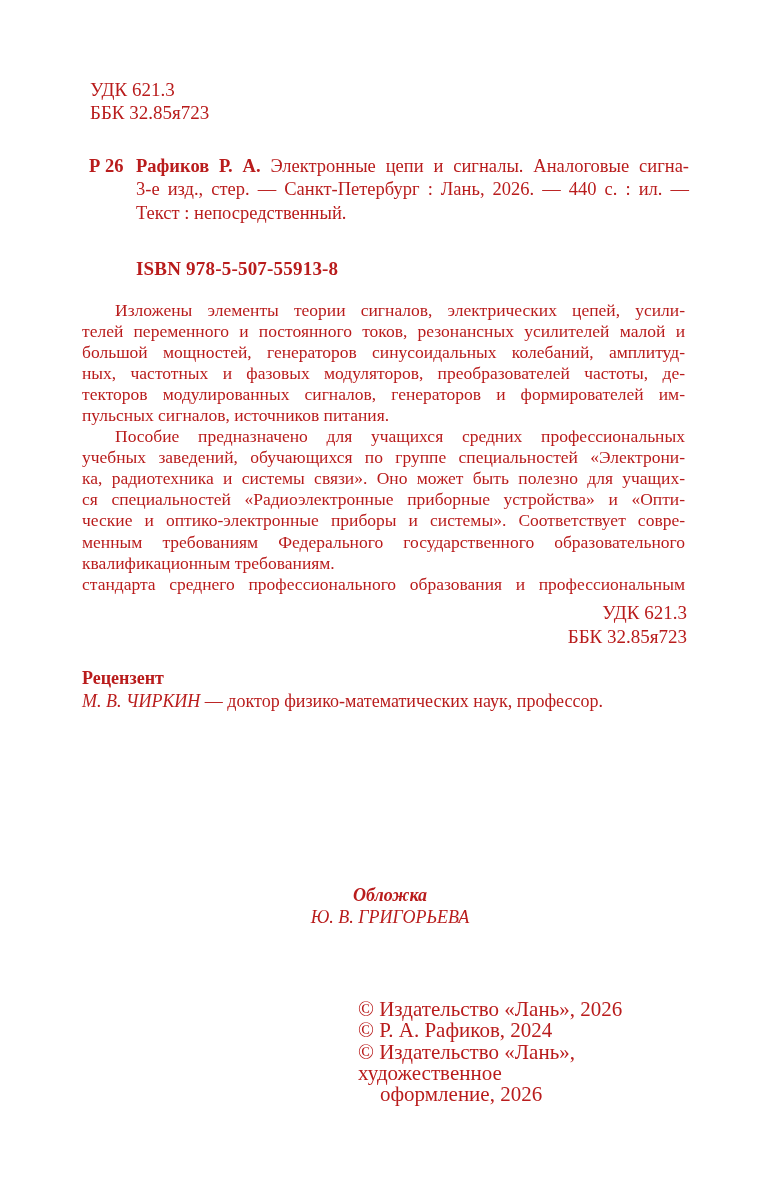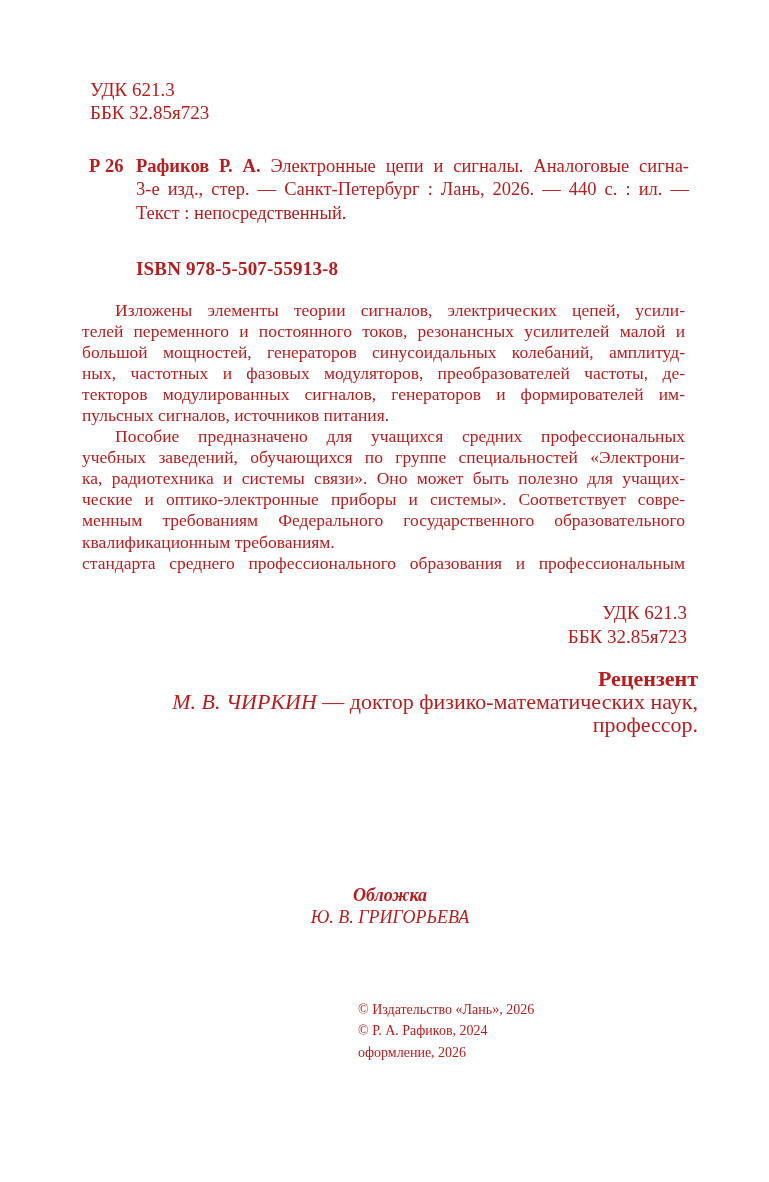--- a/index.html
+++ b/index.html
@@ -39,33 +39,33 @@
     position: absolute; left: 82px; top: 300px; width: 603px;
     font-size: 17.5px; line-height: 21.05px;
   }
   .para .line:first-child { text-indent: 33px; }
   .udc-bottom {
     position: absolute; left: 82px; top: 601px; width: 605px;
     text-align: right; font-size: 19px; line-height: 24px;
   }
   .reviewer {
     position: absolute; left: 82px; top: 667px; width: 616px;
-    text-align: right; font-size: 22px; line-height: 23px;
+    text-align: left; font-size: 18px; line-height: 23px;
   }
   .reviewer-heading { font-weight: bold; }
   .reviewer-name { font-style: italic; }
   .cover {
     position: absolute; left: 82px; top: 884px; width: 616px;
     text-align: center; font-size: 18px; line-height: 22px;
   }
   .cover-heading { font-weight: bold; font-style: italic; }
   .cover-name { font-style: italic; }
   .copyright {
     position: absolute; left: 358px; top: 999px; width: 340px;
-    font-size: 14px; line-height: 21.3px;
+    font-size: 21px; line-height: 21.3px;
   }
   .copy-item .line { text-align: left; }
   .copy-item .line.last:not(:first-child) { padding-left: 22px; }
 </style>
 </head>
 <body>
 
 <div class="page">
 
   <div class="udc-top">
@@ -92,20 +92,21 @@
         <div class="line">телей переменного и постоянного токов, резонансных усилителей малой и</div>
         <div class="line">большой мощностей, генераторов синусоидальных колебаний, амплитуд-</div>
         <div class="line">ных, частотных и фазовых модуляторов, преобразователей частоты, де-</div>
         <div class="line">текторов модулированных сигналов, генераторов и формирователей им-</div>
         <div class="line last">пульсных сигналов, источников питания.</div>
       </div>
     <div class="para">
         <div class="line">Пособие предназначено для учащихся средних профессиональных</div>
         <div class="line">учебных заведений, обучающихся по группе специальностей «Электрони-</div>
         <div class="line">ка, радиотехника и системы связи». Оно может быть полезно для учащих-</div>
+        <div class="line">ся специальностей «Радиоэлектронные приборные устройства» и «Опти-</div>
         <div class="line">ческие и оптико-электронные приборы и системы». Соответствует совре-</div>
         <div class="line">менным требованиям Федерального государственного образовательного</div>
         <div class="line last">квалификационным требованиям.</div>
         <div class="line">стандарта среднего профессионального образования и профессиональным</div>
       </div>
   </div>
 
   <div class="udc-bottom">
     <div>УДК 621.3</div>
     <div>ББК 32.85я723</div>
@@ -122,17 +123,18 @@
   </div>
 
   <div class="copyright">
     <div class="copy-item">
         <div class="line last">© Издательство «Лань», 2026</div>
       </div>
     <div class="copy-item">
         <div class="line last">© Р. А. Рафиков, 2024</div>
       </div>
     <div class="copy-item">
+        <div class="line">© Издательство «Лань», художественное</div>
         <div class="line last">оформление, 2026</div>
       </div>
   </div>
 
 </div>
 
 </body></html>

